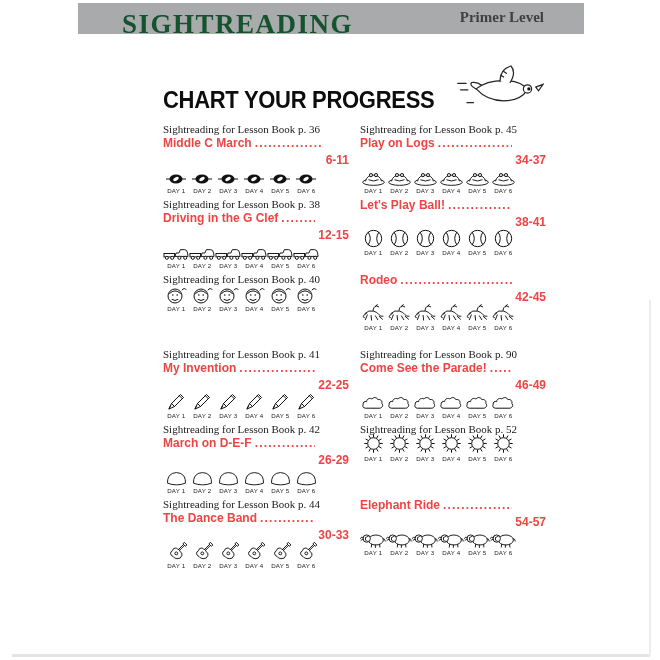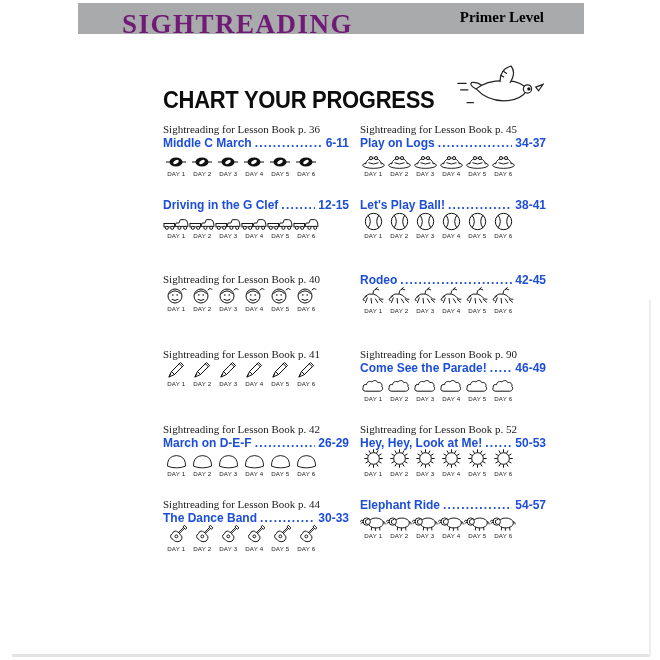--- a/index.html
+++ b/index.html
@@ -2,41 +2,41 @@
 <html><head>
 <meta charset="utf-8">
 <style>
   html,body{margin:0;padding:0;background:#fff;}
   .page{position:relative;width:660px;height:660px;background:#ffffff;overflow:hidden;
         font-family:"Liberation Sans",sans-serif;color:#111;}
 
   
   .header-bar{position:absolute;left:78px;top:3px;width:506px;height:31px;background:#a8aaac;}
   .series-title{position:absolute;left:44px;bottom:-4px;font-family:"Liberation Serif",serif;
-        font-weight:bold;font-size:27px;letter-spacing:1.5px;color:#701a75;line-height:1;}
+        font-weight:bold;font-size:27px;letter-spacing:1.5px;color:#14532d;line-height:1;}
   .level-label{position:absolute;right:40px;top:7px;font-family:"Liberation Serif",serif;
-        font-weight:bold;font-size:15px;color:#000000;line-height:1;}
+        font-weight:bold;font-size:15px;color:#404040;line-height:1;}
 
   
   .main-title{position:absolute;left:163px;top:86px;font-weight:bold;font-size:22px;
         letter-spacing:-0.3px;transform:scaleY(1.12);transform-origin:left top;color:#0d0d0d;}
   .bird{position:absolute;left:456px;top:64px;}
 
   
   .grid{position:absolute;left:163px;top:123px;width:383px;display:grid;
         grid-template-columns:186px 186px;column-gap:11px;row-gap:23px;grid-auto-flow:row;}
   .entry{height:52px;}
   .lesson-ref{font-family:"Liberation Serif",serif;font-size:11px;color:#1a1a1a;
         white-space:nowrap;margin-bottom:1px;}
   .title-line{display:flex;align-items:flex-start;font-weight:bold;font-size:12px;
-        white-space:nowrap;color:#1d4ed8;}
+        white-space:nowrap;color:#ef4444;}
   .leader{flex:1;overflow:hidden;margin:0 3px;min-width:6px;}
   .leader::after{content:"......................................................................";
         font-weight:bold;letter-spacing:1.2px;}
-  .page-range{font-weight:bold;}
+  .page-range{font-weight:bold;margin-top:17px;}
   .days{display:flex;margin-top:3px;}
   .day-cell{width:26px;display:flex;flex-direction:column;align-items:center;}
   .day-cell .icon{height:16px;display:flex;align-items:flex-end;}
   .day-cell svg{display:block;}
   .day-label{font-size:7px;letter-spacing:0.2px;color:#222;margin-top:2px;white-space:nowrap;
         transform:scale(0.88);transform-origin:center top;}
 
   
   .edge-bottom{position:absolute;left:12px;top:654px;width:638px;height:3px;background:#e4e4e4;}
   .edge-right{position:absolute;left:649px;top:300px;width:2px;height:356px;background:#ececec;}
@@ -229,20 +229,21 @@
                 <circle cx="15.7" cy="5.4" r="0.5" fill="#111"></circle>
                 <path d="M8 10.5 Q13 13 18 10.5" fill="none" stroke="#111" stroke-width="1" stroke-linecap="round"></path>
               </svg>
             </span>
             <span class="day-label">DAY 6</span>
           </div>
         </div>
   </div>
 
   <div class="entry">
+    <div class="lesson-ref">Sightreading for Lesson Book p. 38</div>
     <div class="title-line">
       <span class="piece-title">Driving in the G Clef</span>
       <span class="leader"></span>
       <span class="page-range">12-15</span>
     </div>
     <div class="days">
           <div class="day-cell">
             <span class="icon">
               <svg viewBox="0 0 28 15" width="27" height="15">
                 <rect x="1" y="7.5" width="11" height="3.5" fill="#fff" stroke="#111"></rect>
@@ -554,20 +555,25 @@
                 <path d="M6.5 11.5 l-2 5 M10.5 12 l0.5 5 M15 12.5 l2.5 4 M19 13 l3.5 3" fill="none" stroke="#111" stroke-width="1" stroke-linecap="round"></path>
               </svg>
             </span>
             <span class="day-label">DAY 6</span>
           </div>
         </div>
   </div>
 
   <div class="entry">
     <div class="lesson-ref">Sightreading for Lesson Book p. 41</div>
+    <div class="title-line">
+      <span class="piece-title">My Invention</span>
+      <span class="leader"></span>
+      <span class="page-range">22-25</span>
+    </div>
     <div class="days">
           <div class="day-cell">
             <span class="icon">
               <svg viewBox="0 0 19 19" width="19" height="19">
                 <path d="M2 17 L4.5 11.5 L13.5 2.5 L16.5 5.5 L7.5 14.5 Z" fill="#fff" stroke="#111"></path>
                 <path d="M4.5 11.5 L7.5 14.5" fill="none" stroke="#111" stroke-width="1" stroke-linecap="round"></path>
                 <path d="M12.3 3.7 L15.3 6.7" fill="none" stroke="#111" stroke-width="1" stroke-linecap="round"></path>
                 <path d="M2 17 L3.3 14.2" fill="none" stroke="#111" stroke-width="1" stroke-linecap="round"></path>
               </svg>
             </span>
@@ -744,25 +750,20 @@
                 <path d="M2.5 14 Q2 6 8 3.5 Q12 2 16 3.5 Q22 6 21.5 14 Q17 15.8 12 15.8 Q7 15.8 2.5 14 Z" fill="#fff" stroke="#111"></path>
               </svg>
             </span>
             <span class="day-label">DAY 6</span>
           </div>
         </div>
   </div>
 
   <div class="entry">
     <div class="lesson-ref">Sightreading for Lesson Book p. 52</div>
-    <div class="title-line">
-      <span class="piece-title">Hey, Hey, Look at Me!</span>
-      <span class="leader"></span>
-      <span class="page-range">50-53</span>
-    </div>
     <div class="days">
           <div class="day-cell">
             <span class="icon">
               <svg viewBox="0 0 21 21" width="21" height="21">
                 <circle cx="10.5" cy="10.5" r="5.8" fill="#fff" stroke="#111"></circle>
                 <g fill="none" stroke="#111" stroke-width="1" stroke-linecap="round">
                   <path d="M17.1 10.5 L19.3 10.5 M16.2 13.8 L18.1 14.9 M13.8 16.2 L14.9 18.1 M10.5 17.1 L10.5 19.3 M7.2 16.2 L6.1 18.1 M4.8 13.8 L2.9 14.9 M3.9 10.5 L1.7 10.5 M4.8 7.2 L2.9 6.1 M7.2 4.8 L6.1 2.9 M10.5 3.9 L10.5 1.7 M13.8 4.8 L14.9 2.9 M16.2 7.2 L18.1 6.1"></path>
                 </g>
               </svg>
             </span>

